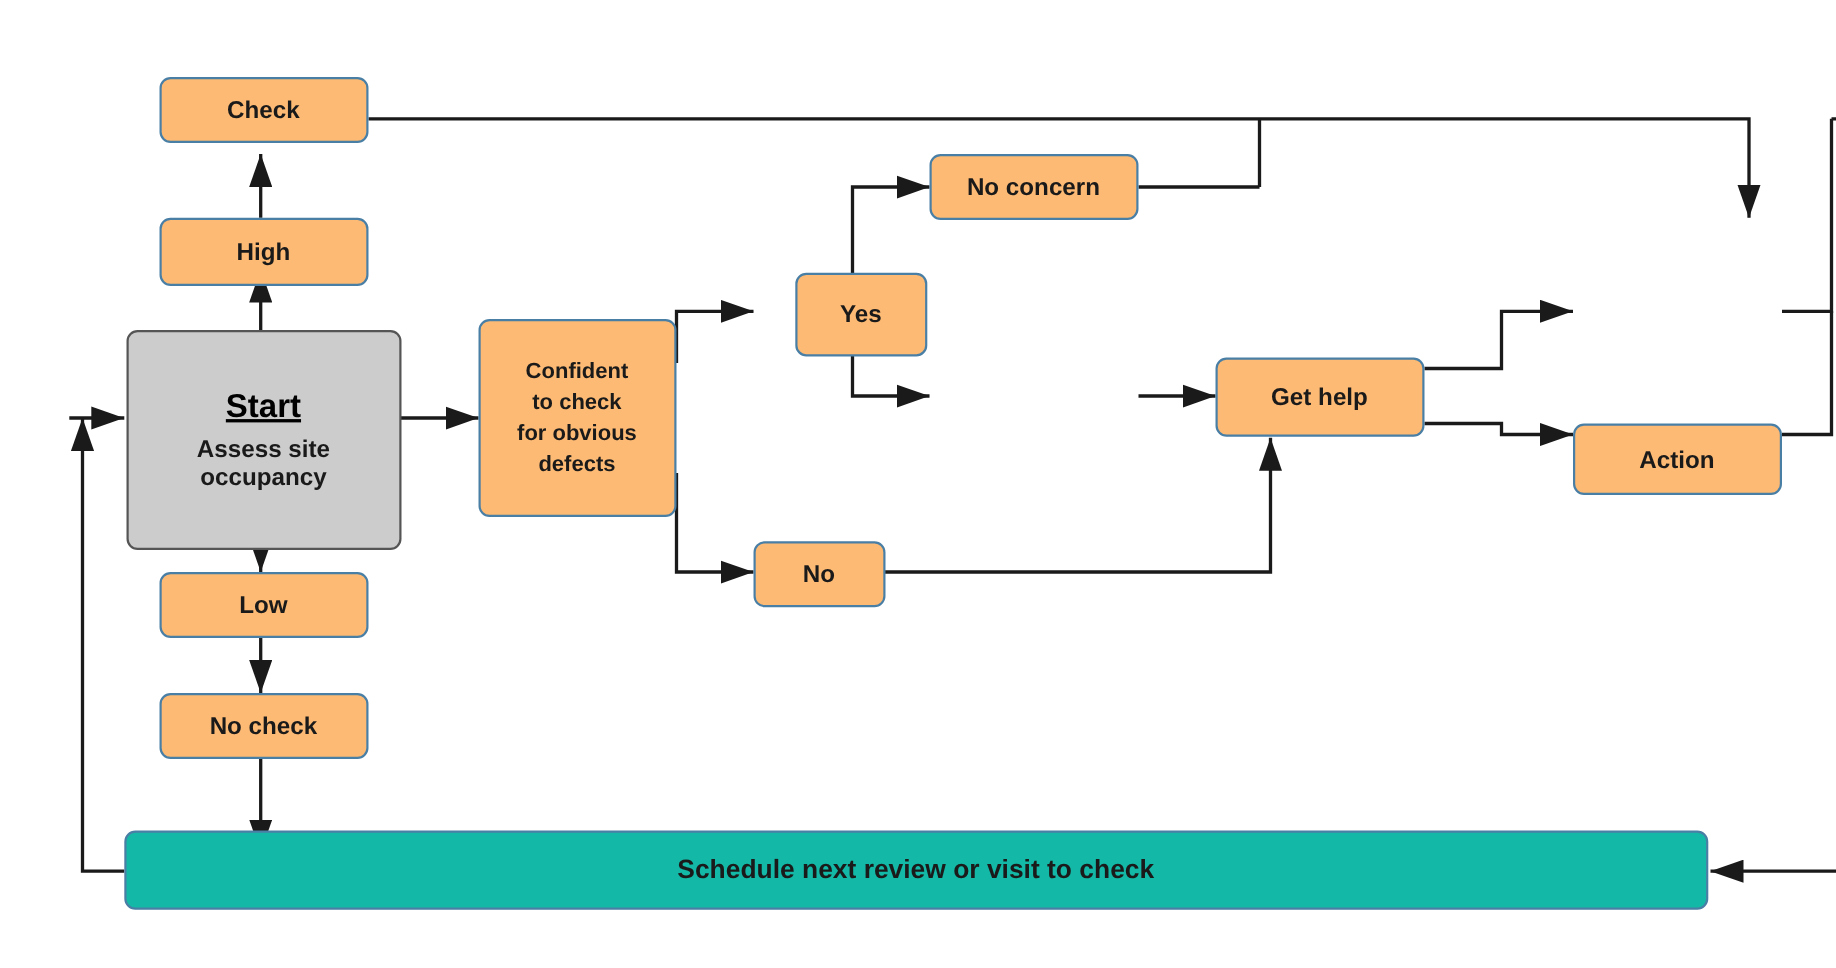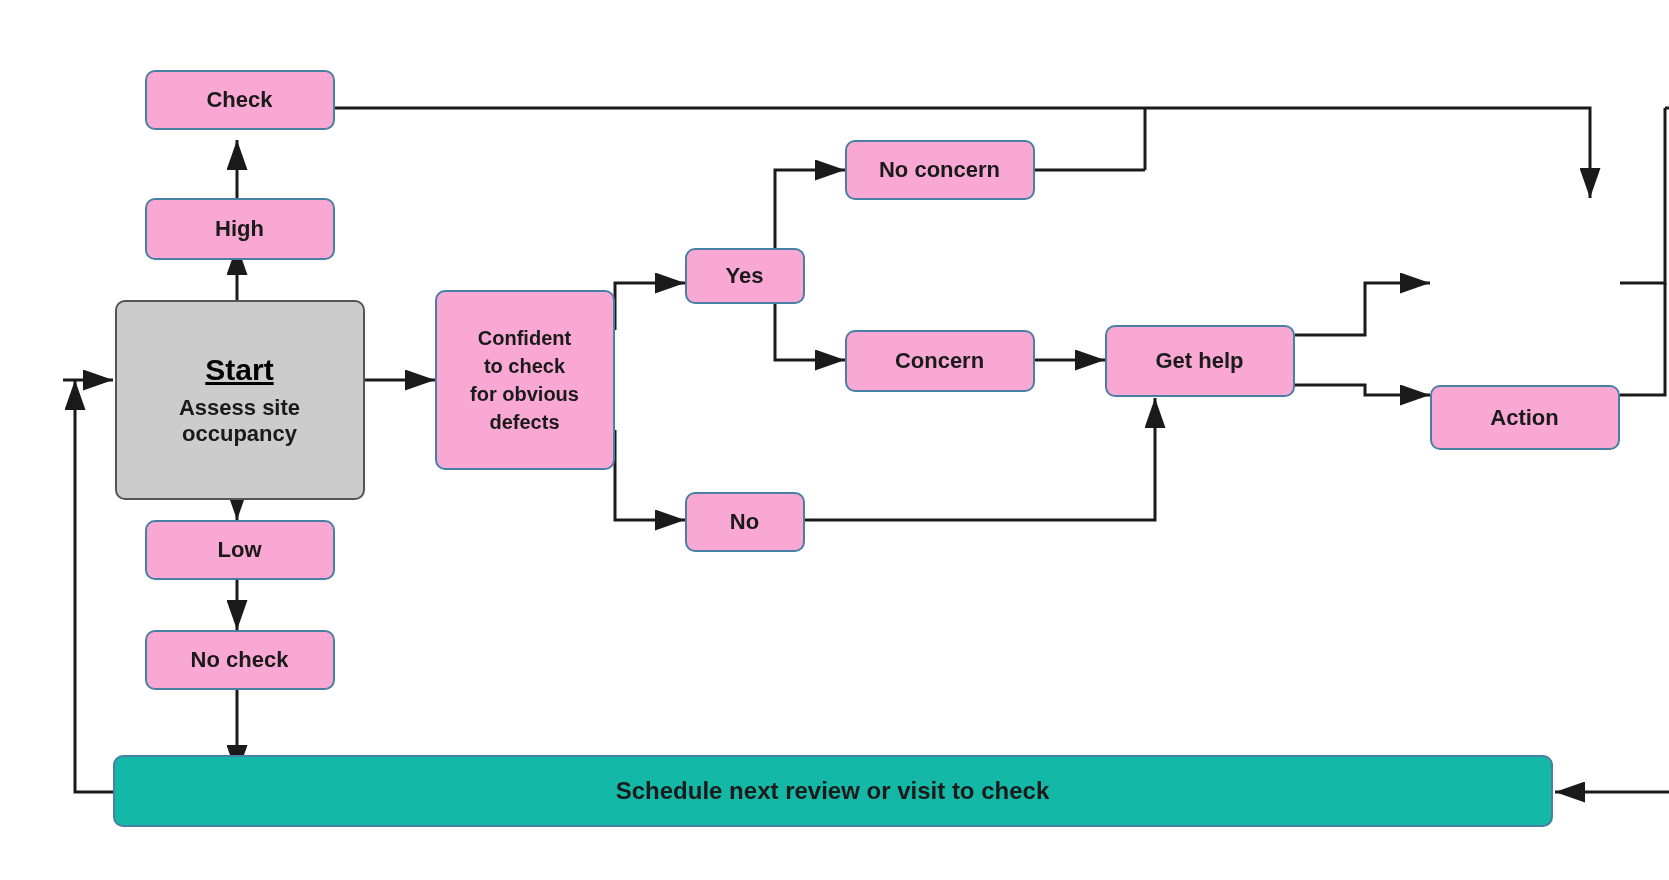--- a/index.html
+++ b/index.html
@@ -13,21 +13,21 @@
       align-items: center;
       justify-content: center;
     }
     .diagram-container {
       position: relative;
       width: 1580px;
       height: 820px;
     }
     .node {
       position: absolute;
-      background: #f9a8d4;
+      background: #fdba74;
       border: 2.5px solid #4a7fa5;
       border-radius: 10px;
       display: flex;
       align-items: center;
       justify-content: center;
       text-align: center;
       font-size: 22px;
       font-weight: bold;
       color: #1a1a1a;
       padding: 8px 12px;
@@ -145,35 +145,32 @@
     <span>No check</span>
   </div>
 
   <div class="node wide" style="left:390px; top:260px; width:180px; height:180px; line-height:1.4; white-space:pre-line; font-size:20px;">
     <span style="white-space:pre-line;">Confident
 to check
 for obvious
 defects</span>
   </div>
 
-  <div class="node" style="left:640px; top:218px; width:120px; height:56px;">
+  <div class="node" style="left:678px; top:218px; width:120px; height:76px;">
     <span>Yes</span>
   </div>
 
   <div class="node" style="left:640px; top:462px; width:120px; height:60px;">
     <span>No</span>
   </div>
 
   <div class="node" style="left:800px; top:110px; width:190px; height:60px;text-align:center;">
     <span>No concern</span>
   </div>
 
-  <div class="node" style="left:800px; top:300px; width:190px; height:62px;">
-    <span>Concern</span>
-  </div>
 
   <div class="node" style="left:1060px; top:295px; width:190px; height:72px;">
     <span>Get help</span>
   </div>
 
 
   <div class="node" style="left:1385px; top:335px; width:190px; height:65px;margin-top:20px;">
     <span>Action</span>
   </div>
 

